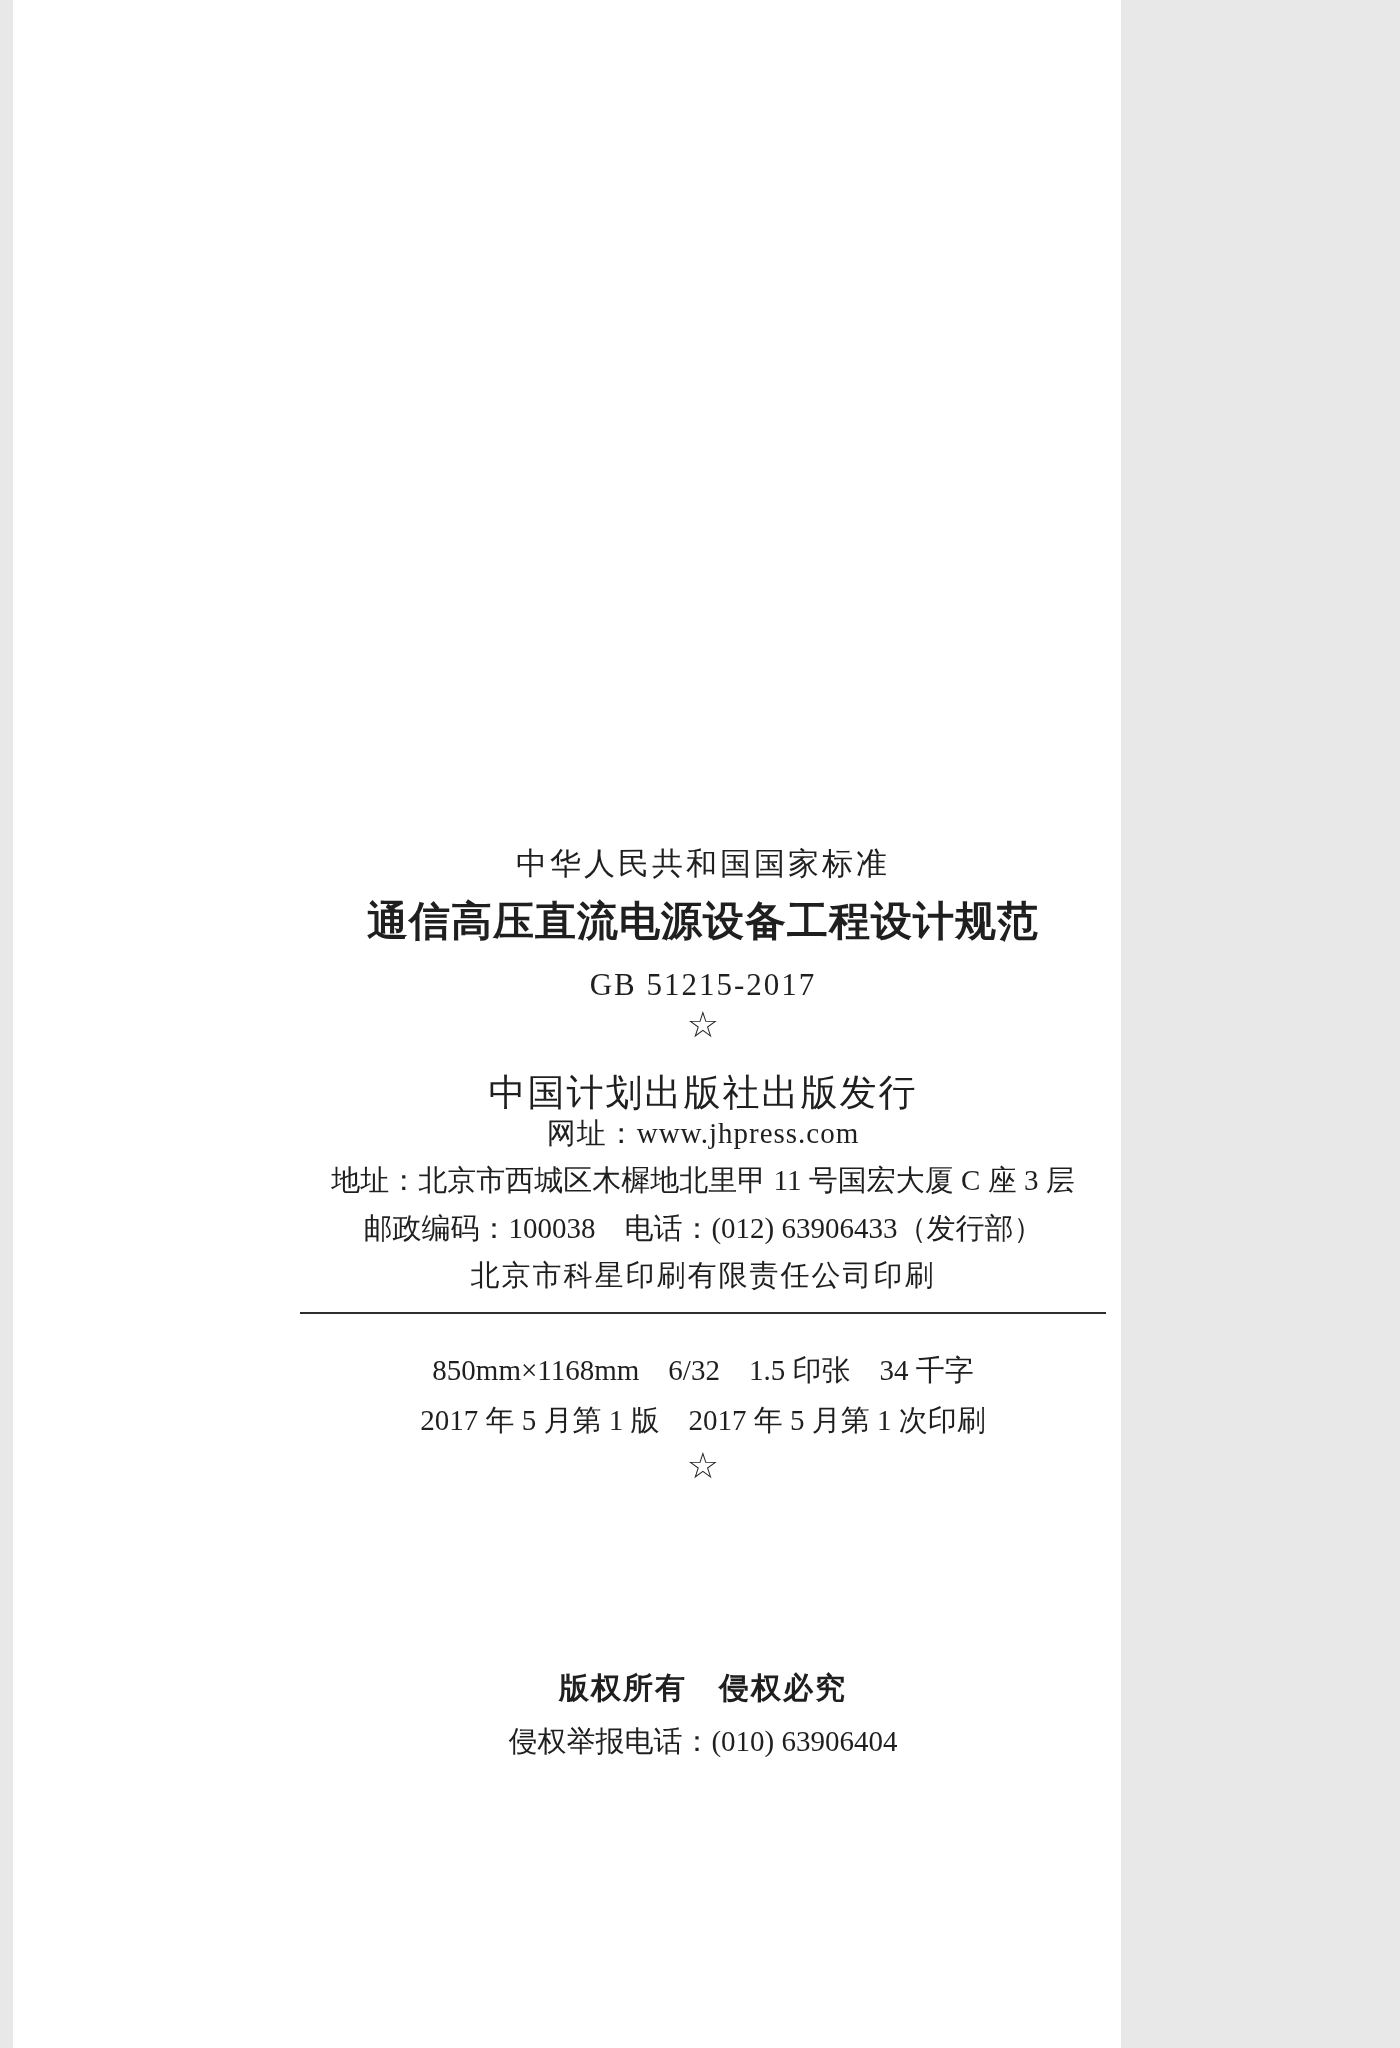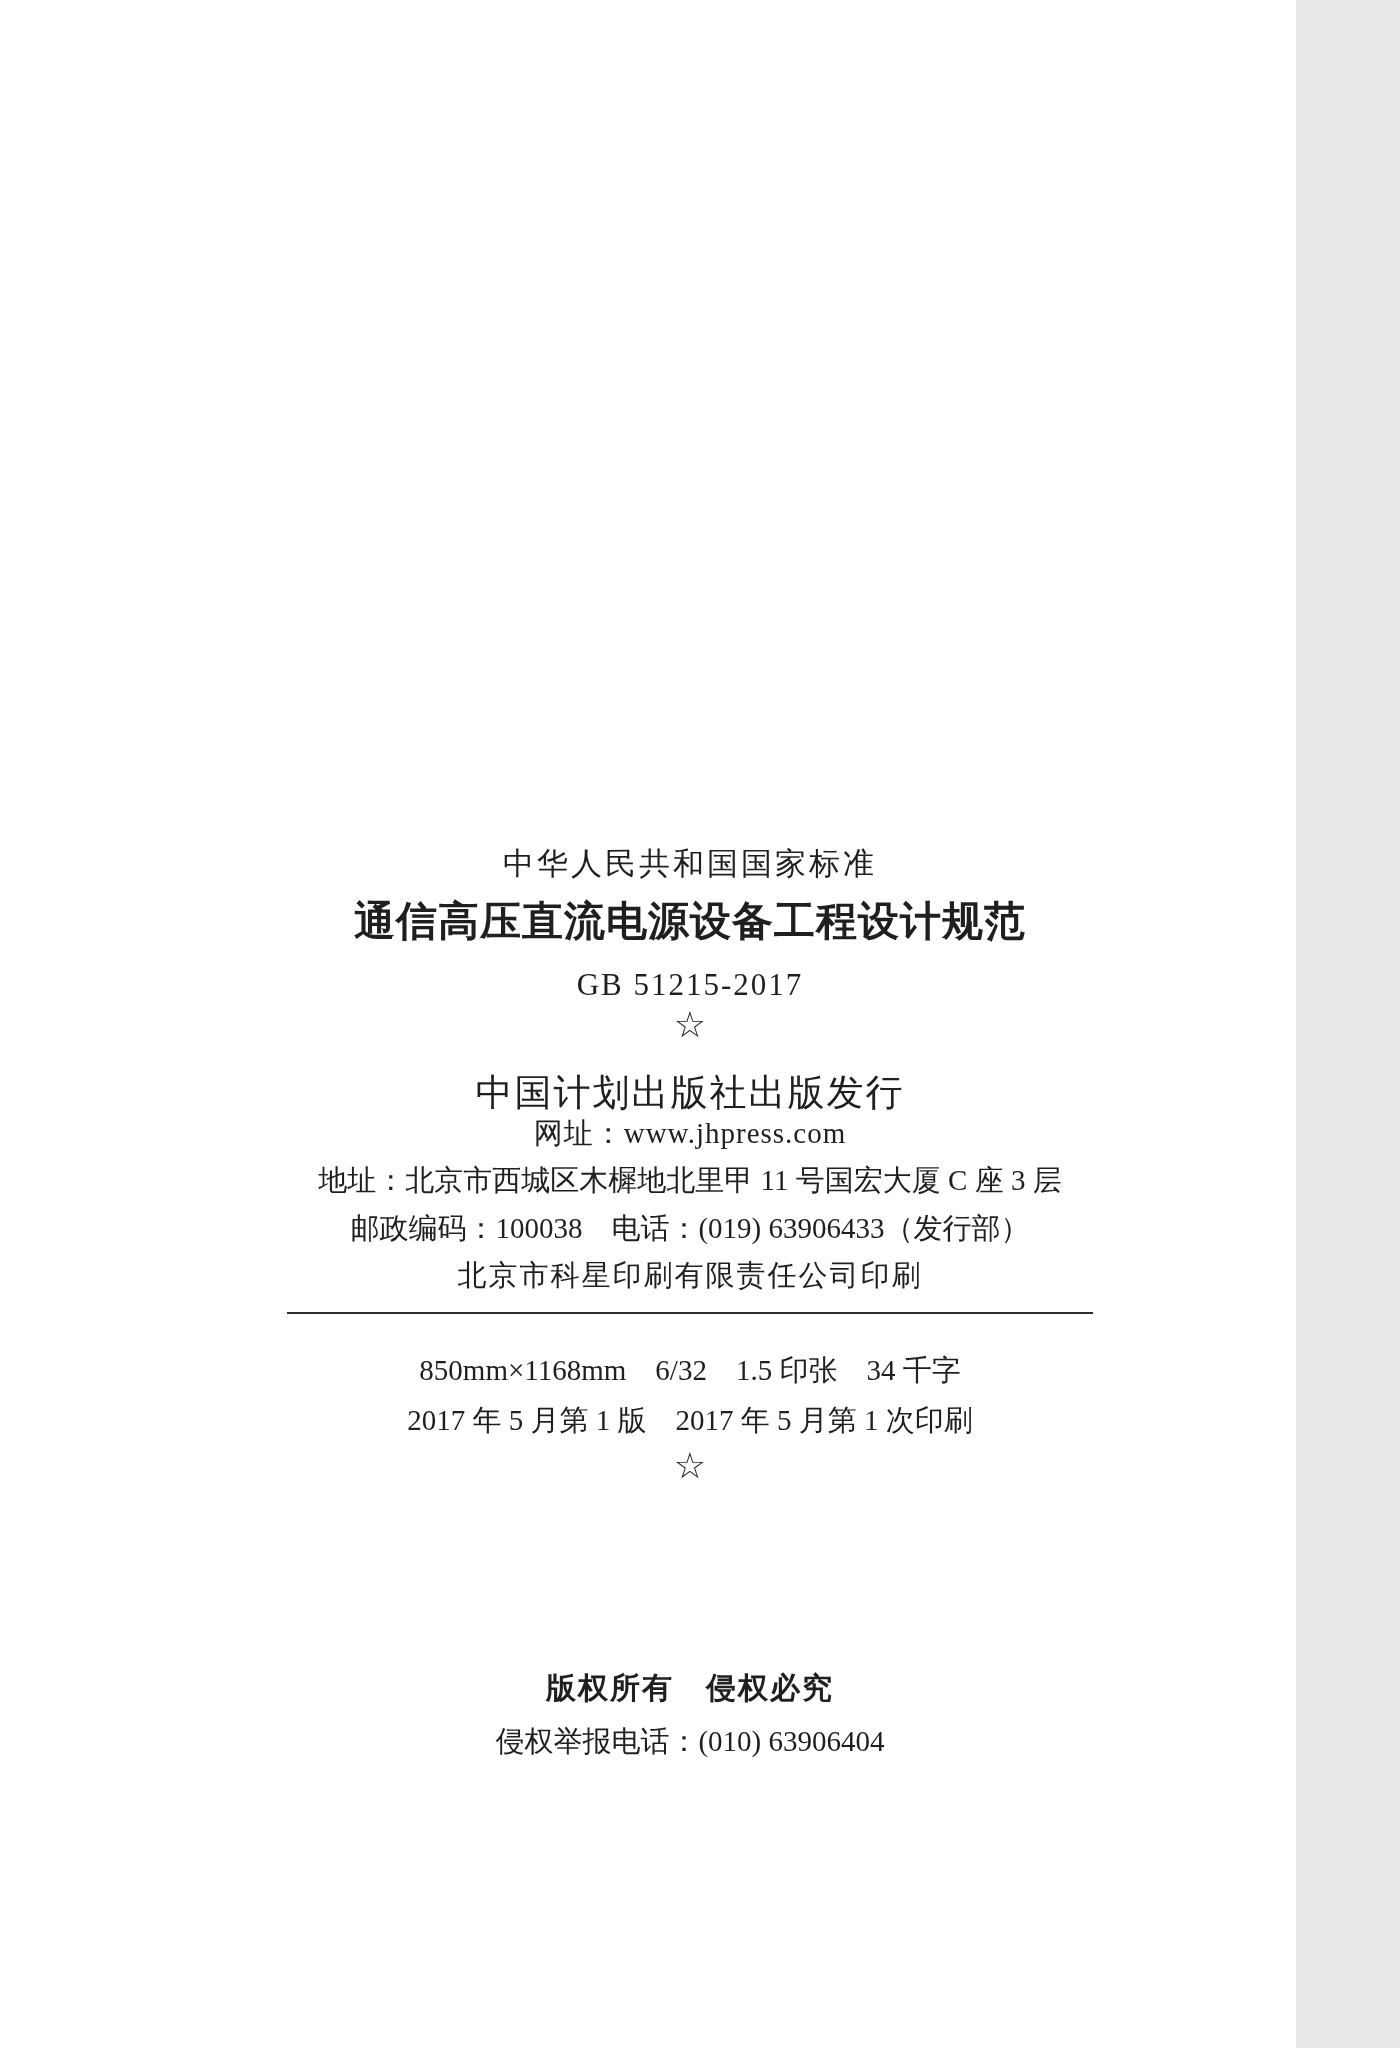--- a/index.html
+++ b/index.html
@@ -4,26 +4,27 @@
 <style>
   :root{
     --text-color:#1f1f1f;
     --rule-color:#2e2e2e;
     --page-bg:#ffffff;
   }
   html,body{margin:0;padding:0;}
   body{background:#e8e8e8;}
   .page{
     position:relative;
-    width:1296px;
+    width:1108px;
     height:2048px;
     background:var(--page-bg);
     overflow:hidden;
     font-family:"Liberation Serif","DejaVu Serif",serif;
     color:var(--text-color);
+    margin-left:13px;
   }
   .line{
     position:absolute;
     left:287px;
     width:806px;
     text-align:center;
     white-space:pre;
     line-height:1.15;
   }
   .standard-designation{
@@ -88,21 +89,21 @@
   <div class="line standard-code">GB 51215-2017</div>
 
   <div class="line star star-1">☆</div>
 
   <div class="line publisher-line">中国计划出版社出版发行</div>
 
   <div class="line website-line">网址：www.jhpress.com</div>
 
   <div class="line address-line">地址：北京市西城区木樨地北里甲 11 号国宏大厦 C 座 3 层</div>
 
-  <div class="line postal-phone-line">邮政编码：100038　电话：(019) 63906433（发行部）</div>
+  <div class="line postal-phone-line">邮政编码：100038　电话：(012) 63906433（发行部）</div>
 
   <div class="line printer-line">北京市科星印刷有限责任公司印刷</div>
 
   <div class="rule"></div>
 
   <div class="line format-line">850mm×1168mm　6/32　1.5 印张　34 千字</div>
 
   <div class="line edition-line">2017 年 5 月第 1 版　2017 年 5 月第 1 次印刷</div>
 
   <div class="line star star-2">☆</div>

